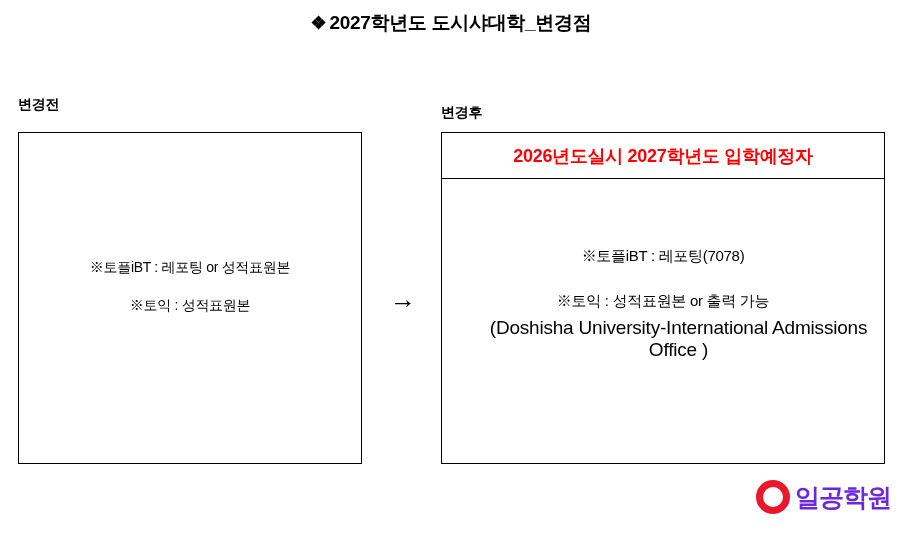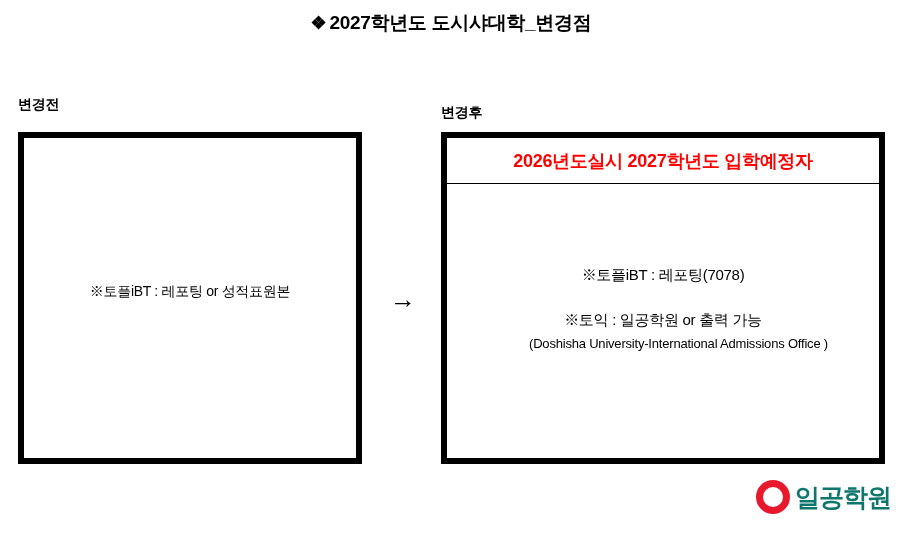--- a/index.html
+++ b/index.html
@@ -45,21 +45,21 @@
     width: 344px;
   }
   #label-after {
     top: 104px;
     left: 441px;
     width: 444px;
   }
 
   .panel {
     position: absolute;
-    border: 6px solid #000000;
+    border: 1px solid #000000;
     background: #ffffff;
   }
   #panel-before {
     top: 132px;
     left: 18px;
     width: 344px;
     height: 332px;
   }
   #panel-after {
     top: 132px;
@@ -100,21 +100,21 @@
     font-size: 14px;
     letter-spacing: -0.3px;
     line-height: 1.4;
     margin: 9px 0;
   }
   #panel-after .line {
     font-size: 15px;
     margin: 12px 0;
   }
   .subline {
-    font-size: 13px;
+    font-size: 19px;
     letter-spacing: -0.2px;
     margin-top: -6px;
     margin-left: 31px;
   }
 
   #arrow {
     position: absolute;
     top: 286px;
     left: 383px;
     width: 40px;
@@ -136,46 +136,47 @@
     width: 34px;
     height: 34px;
     border-radius: 50%;
     border: 7px solid #e8192c;
     background: #ffffff;
   }
   #logo-text {
     font-size: 25px;
     font-weight: bold;
     letter-spacing: -1px;
-    color: #0f766e;
+    color: #6d28d9;
   }
 </style>
 </head>
 <body>
 
 <div id="page-title">
   <span class="bullet">❖</span><span>2027학년도 도시샤대학_변경점</span>
 </div>
 
 <div class="col-label" id="label-before">변경전</div>
 <div class="col-label" id="label-after">변경후</div>
 
 <div class="panel" id="panel-before">
   <div class="panel-body">
     <div class="line">※토플iBT : 레포팅 or 성적표원본</div>
+    <div class="line">※토익 : 성적표원본</div>
   </div>
 </div>
 
 <div id="arrow">→</div>
 
 <div class="panel" id="panel-after">
   <div id="panel-after-header">2026년도실시 2027학년도 입학예정자</div>
   <div class="panel-body">
     <div class="line">※토플iBT : 레포팅(7078)</div>
-    <div class="line">※토익 : 일공학원 or 출력 가능</div>
+    <div class="line">※토익 : 성적표원본 or 출력 가능</div>
     <div class="subline">(Doshisha University-International Admissions Office )</div>
   </div>
 </div>
 
 <div id="logo">
   <div id="logo-mark"></div>
   <div id="logo-text">일공학원</div>
 </div>
 
 </body></html>

